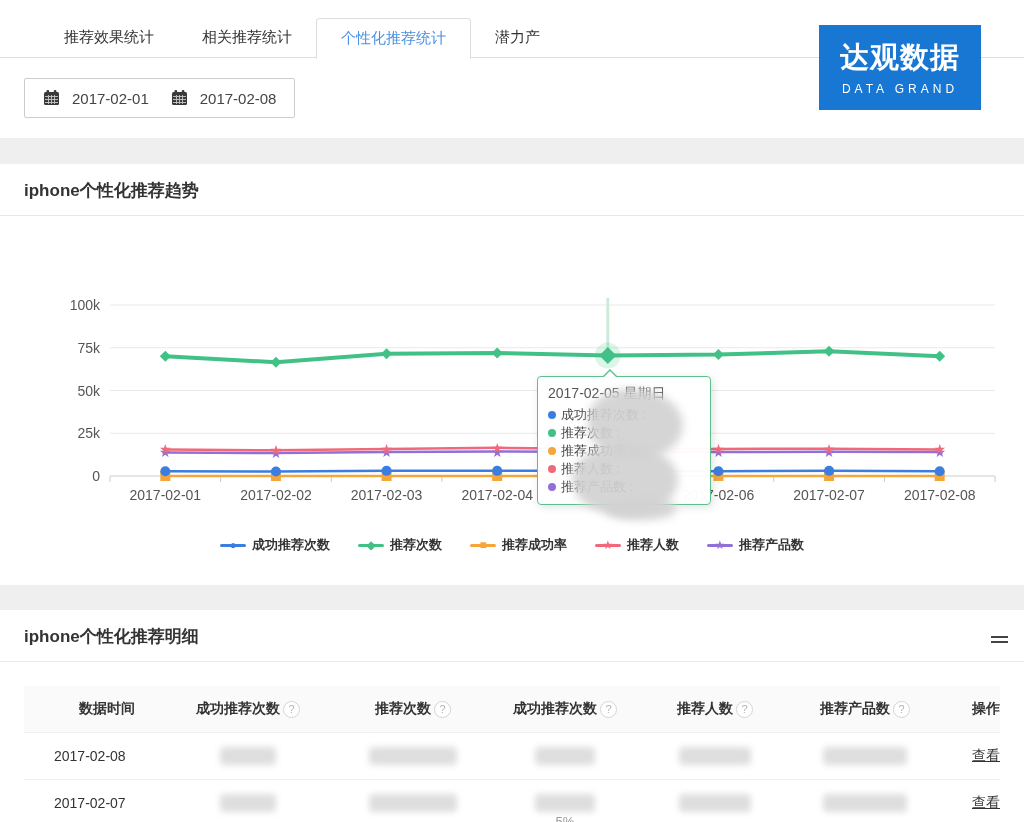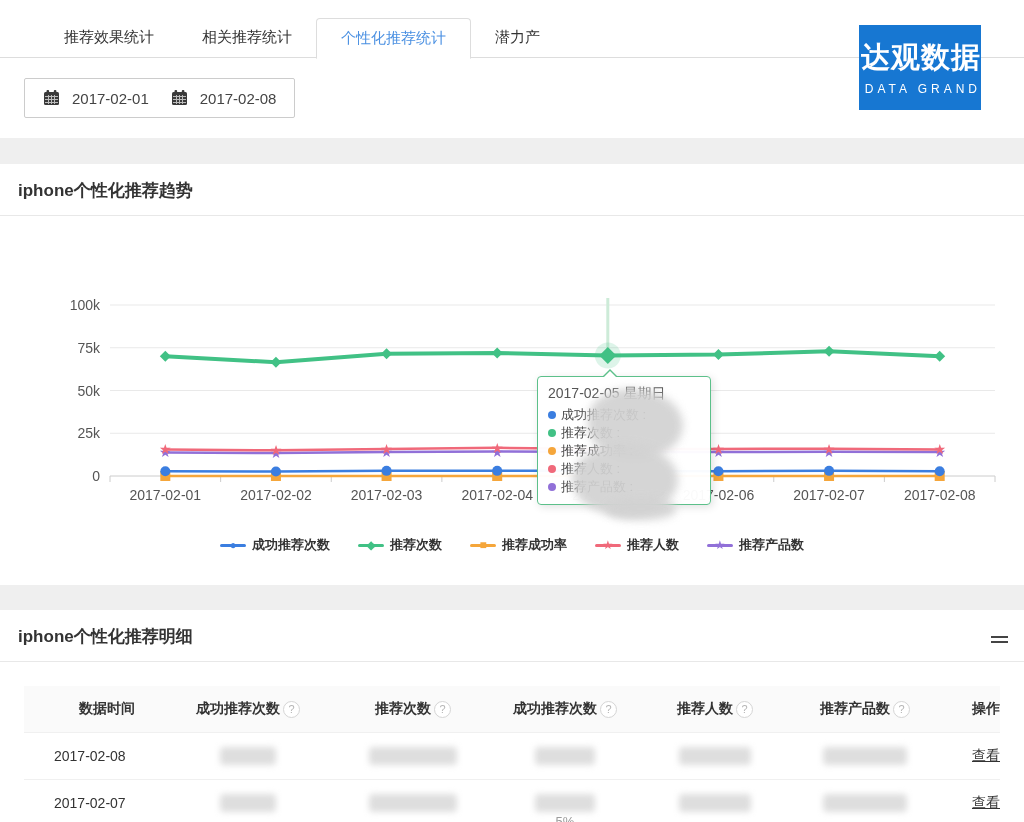--- a/index.html
+++ b/index.html
@@ -17,28 +17,28 @@
   .filters{display:flex;margin:20px 0 0 24px;gap:10px;}
   .date-box{display:flex;align-items:center;height:38px;border:1px solid #ccc;border-radius:2px;
             padding:0 18px;background:#fff;cursor:pointer;}
   .cal-icon{margin-right:12px;display:inline-flex;}
   .date-val{font-size:15px;color:#444;margin-right:22px;}
   .date-val.last{margin-right:0;}
   .select-box{display:flex;align-items:center;justify-content:space-between;width:158px;height:38px;
               border:1px solid #ccc;border-radius:2px;padding:0 14px;font-size:15px;color:#555;
               background:#fff;cursor:pointer;}
   .caret{font-size:9px;color:#666;margin-left:8px;}
-  .logo{position:absolute;top:25px;right:43px;width:122px;height:85px;background:#1777d2;
-        color:#fff;text-align:right;z-index:6;}
+  .logo{position:absolute;top:25px;right:43px;width:162px;height:85px;background:#1777d2;
+        color:#fff;text-align:center;z-index:6;}
   .logo-cn{font-size:29px;font-weight:bold;margin-top:13px;letter-spacing:1px;}
   .logo-en{font-size:12px;letter-spacing:4px;margin-top:4px;}
 
   
   .chart-panel{height:421px;margin-bottom:25px;position:relative;}
-  .panel-title{font-size:17px;font-weight:bold;color:#333;margin:0;padding:15px 18px 13px;}
+  .panel-title{font-size:17px;font-weight:bold;color:#333;margin:0;padding:15px 24px 13px;}
   .divider{border-top:1px solid #e8e8e8;}
   .chart-wrap{position:relative;height:310px;}
   #chartsvg{display:block;}
   .legend{display:flex;justify-content:center;align-items:center;gap:28px;height:38px;}
   .legend-item{display:flex;align-items:center;gap:6px;cursor:pointer;}
   .lm{position:relative;width:26px;height:14px;display:inline-block;}
   .lm-line{position:absolute;left:0;right:0;top:6px;height:3px;border-radius:2px;}
   .lm-glyph{position:absolute;left:0;right:0;top:0;text-align:center;font-size:12px;line-height:14px;}
   .legend-label{font-size:13px;color:#333;font-weight:bold;}
 

